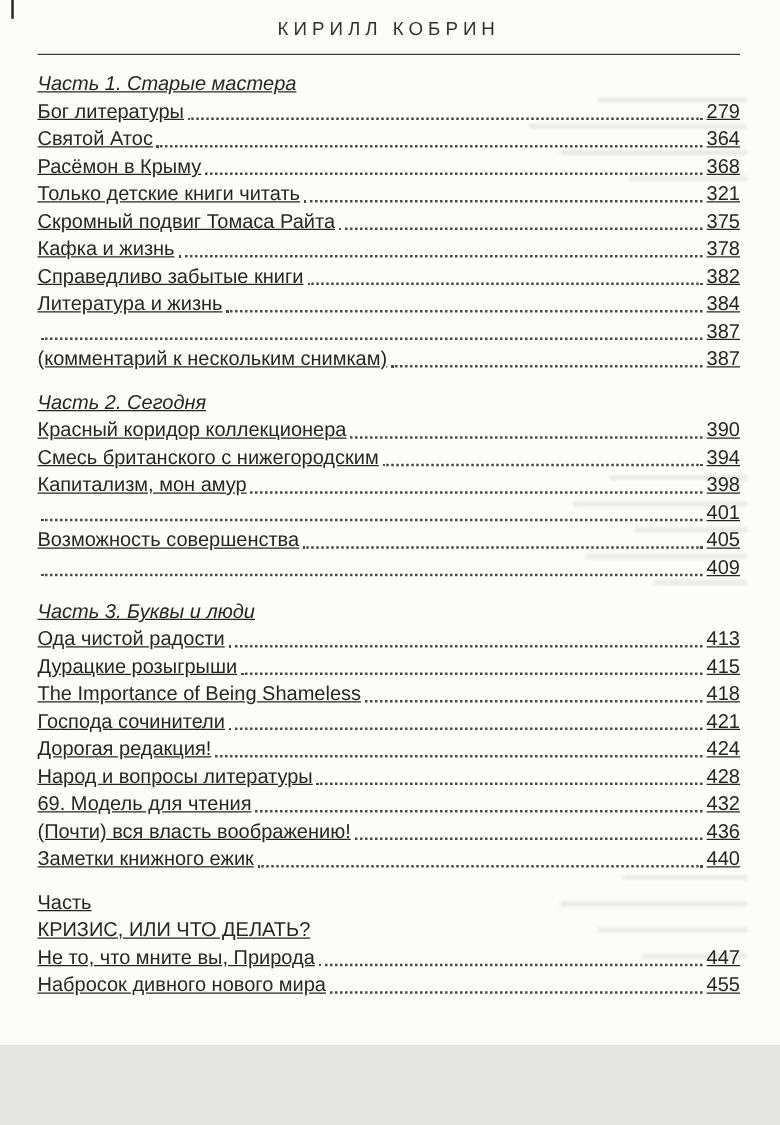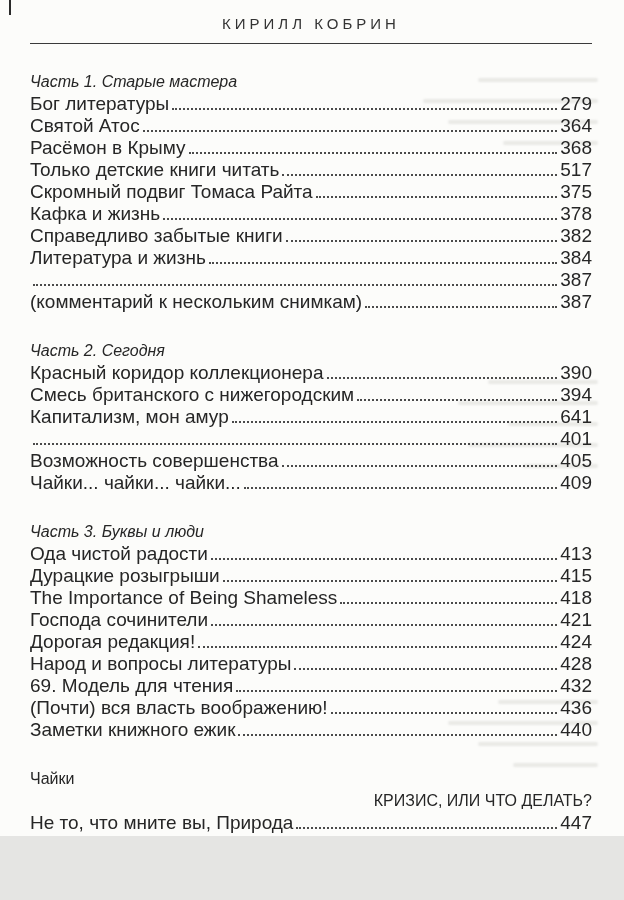--- a/index.html
+++ b/index.html
@@ -42,38 +42,38 @@
     height: 0;
     border-bottom: 1.4px solid #3a3a3a;
     margin-top: 9px;
   }
   .chapter {
     margin-top: 22px;
     font-size: 16px;
     line-height: 22px;
   }
   .section {
-    margin-top: 27px;
+    margin-top: 13px;
+    text-decoration: underline;
   }
   .section-heading {
     font-size: 16px;
     line-height: 22px;
   }
   .section-heading.italic {
     font-style: italic;
   }
   .section-subheading {
     font-size: 16px;
     line-height: 22px;
-    text-align: right;
   }
   .entry {
     display: flex;
     align-items: flex-end;
-    font-size: 19px;
+    font-size: 16px;
     line-height: 22px;
   }
   .entry-title {
     flex: 0 0 auto;
   }
   .leader {
     flex: 1 1 auto;
     border-bottom: 2px dotted #4a4a4a;
     margin: 0 3px 5px 3px;
     min-width: 12px;
@@ -146,21 +146,21 @@
             <span class="entry-page">364</span>
           </div>
           <div class="entry">
             <span class="entry-title">Расёмон в Крыму</span>
             <span class="leader"></span>
             <span class="entry-page">368</span>
           </div>
           <div class="entry">
             <span class="entry-title">Только детские книги читать</span>
             <span class="leader"></span>
-            <span class="entry-page">517</span>
+            <span class="entry-page">321</span>
           </div>
           <div class="entry">
             <span class="entry-title">Скромный подвиг Томаса Райта</span>
             <span class="leader"></span>
             <span class="entry-page">375</span>
           </div>
           <div class="entry">
             <span class="entry-title">Кафка и жизнь</span>
             <span class="leader"></span>
             <span class="entry-page">378</span>
@@ -193,33 +193,32 @@
             <span class="entry-page">390</span>
           </div>
           <div class="entry">
             <span class="entry-title">Смесь британского с нижегородским</span>
             <span class="leader"></span>
             <span class="entry-page">394</span>
           </div>
           <div class="entry">
             <span class="entry-title">Капитализм, мон амур</span>
             <span class="leader"></span>
-            <span class="entry-page">641</span>
+            <span class="entry-page">398</span>
           </div>
           <div class="entry">
             <span class="leader"></span>
             <span class="entry-page">401</span>
           </div>
           <div class="entry">
             <span class="entry-title">Возможность совершенства</span>
             <span class="leader"></span>
             <span class="entry-page">405</span>
           </div>
           <div class="entry">
-            <span class="entry-title">Чайки... чайки... чайки...</span>
             <span class="leader"></span>
             <span class="entry-page">409</span>
           </div>
         </div>
         <div class="section">
           <div class="section-heading italic">Часть 3. Буквы и люди</div>
           <div class="entry">
             <span class="entry-title">Ода чистой радости</span>
             <span class="leader"></span>
             <span class="entry-page">413</span>
@@ -259,21 +258,21 @@
             <span class="leader"></span>
             <span class="entry-page">436</span>
           </div>
           <div class="entry">
             <span class="entry-title">Заметки книжного ежик</span>
             <span class="leader"></span>
             <span class="entry-page">440</span>
           </div>
         </div>
         <div class="section">
-          <div class="section-heading">Чайки</div>
+          <div class="section-heading">Часть</div>
           <div class="section-subheading">КРИЗИС, ИЛИ ЧТО ДЕЛАТЬ?</div>
           <div class="entry">
             <span class="entry-title">Не то, что мните вы, Природа</span>
             <span class="leader"></span>
             <span class="entry-page">447</span>
           </div>
           <div class="entry">
             <span class="entry-title">Набросок дивного нового мира</span>
             <span class="leader"></span>
             <span class="entry-page">455</span>

